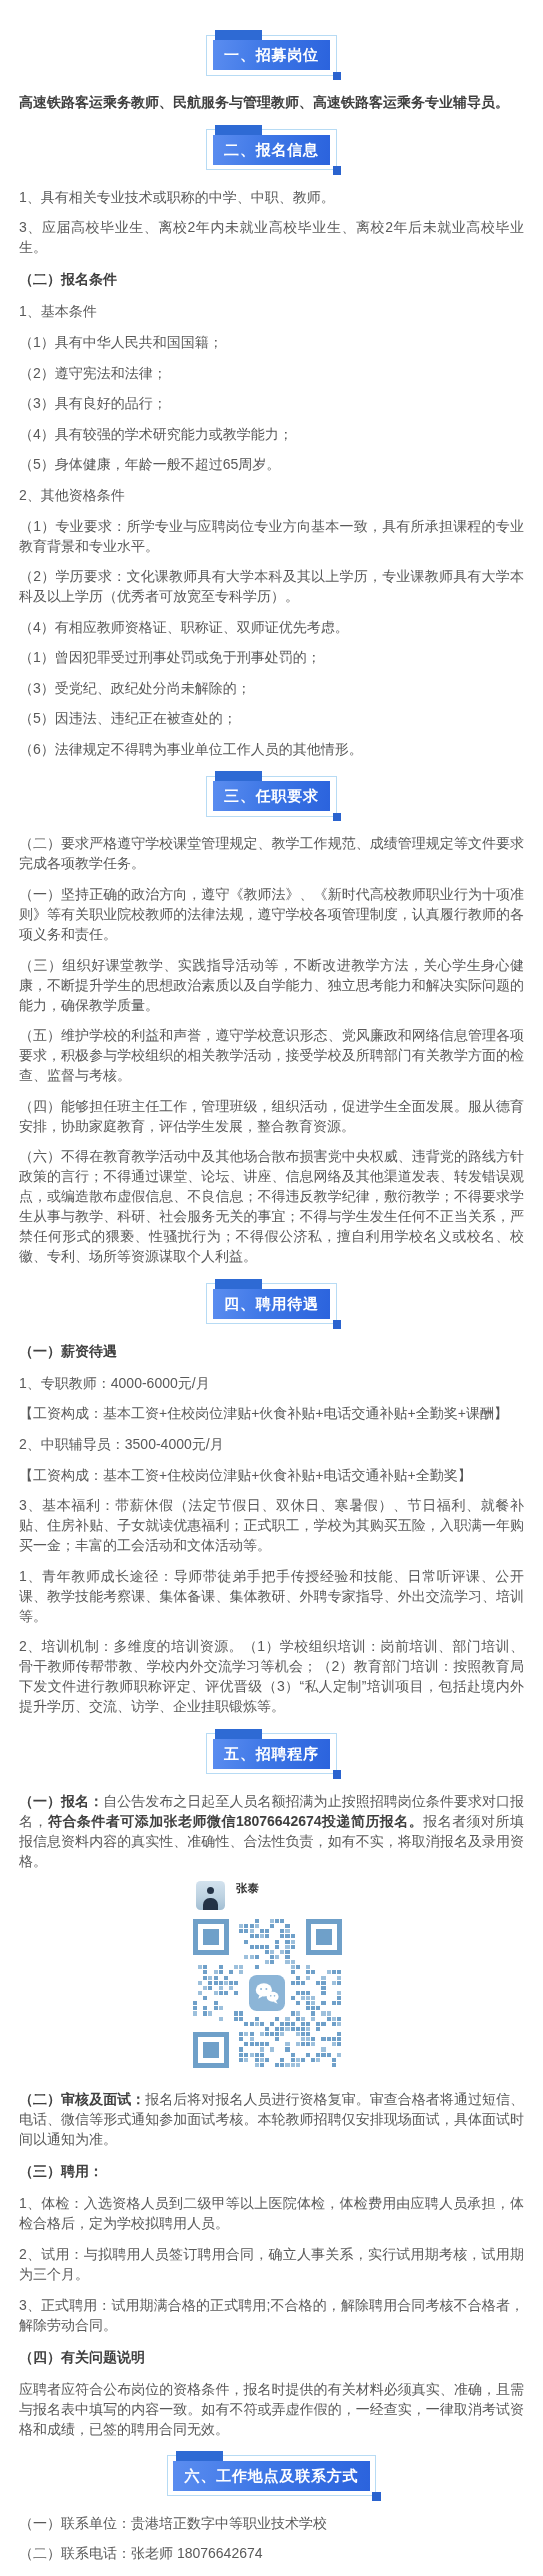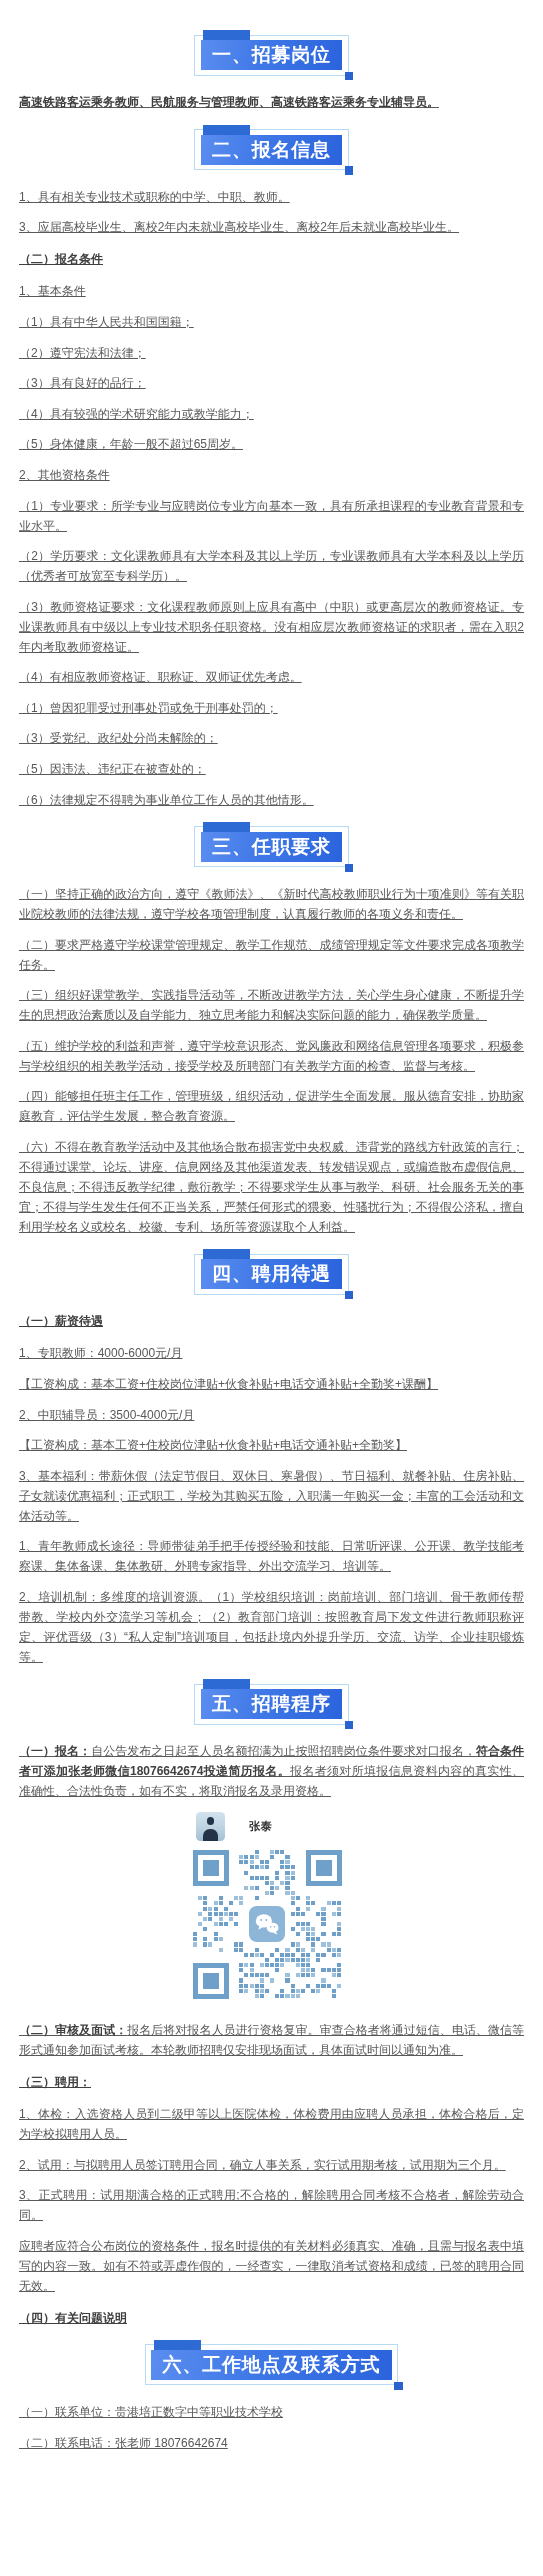--- a/index.html
+++ b/index.html
@@ -1,49 +1,49 @@
 <!DOCTYPE html>
 <html style="font-size:12px"><head>
 <meta charset="utf-8">
 <style>
   html,body{margin:0;padding:0;}
   body{
     width:543px;height:2576px;overflow:hidden;background:#ffffff;
     font-family:"Liberation Sans","DejaVu Sans",sans-serif;
   }
   .doc{padding:18px 19px 0 19px;}
-  .para{font-size:12px;line-height:20px;color:#595959;margin:0 0 10.6px 0;text-align:justify;text-decoration:underline;}
+  .para{font-size:14px;line-height:20px;color:#595959;margin:0 0 10.6px 0;text-align:justify;}
   .para .b{font-weight:700;color:#404040;}
   .hd{font-weight:700;color:#3f3f3f;margin:12px 0 12px 0;}
   .hd span{font-weight:700;color:#3f3f3f;}
   .lead span{font-weight:700;color:#404040;}
 
   
   .badge-wrap{display:flex;justify-content:center;margin:16.7px 0 16.7px 0;}
   .badge-hold{position:relative;display:inline-block;}
   .badge-tab{
     position:absolute;top:-4.5px;left:9px;width:47px;height:10.6px;
     background:#2e6ad4;z-index:1;
   }
   .badge-frame{
     position:relative;border:1.5px solid #b7dbf4;padding:4.5px 5.3px;background:transparent;
   }
   .badge-core{
     position:relative;z-index:2;
     background:linear-gradient(100deg,#5b8df0 0%,#3e77e6 45%,#2b63dd 100%);
-    color:#ffffff;font-weight:700;font-size:19px;line-height:18px;
+    color:#ffffff;font-weight:700;font-size:15px;line-height:18px;
     padding:6px 11.4px;letter-spacing:0.8px;white-space:nowrap;
   }
   .badge-dot{
     position:absolute;right:-4.5px;bottom:-4.5px;width:8.3px;height:8.3px;
     background:#2a63cf;z-index:3;
   }
 
   
-  .contact-row{display:flex;align-items:center;gap:24px;margin:3px 0 9px 177px;}
+  .contact-row{display:flex;gap:11px;margin:3px 0 9px 177px;}
   .avatar{
     width:29px;height:29px;border-radius:4.5px;position:relative;overflow:hidden;
     background:linear-gradient(180deg,#d3e2ee 0%,#bdd2e1 55%,#a2bed3 100%);
     flex:0 0 auto;
   }
   .avatar::before{ 
     content:"";position:absolute;top:5.3px;left:10.6px;width:7.6px;height:7.6px;
     border-radius:50%;background:#233246;
   }
   .avatar::after{ 
@@ -88,37 +88,36 @@
     <div class="para hd"><span class="b">（二）报名条件</span></div>
     <div class="para"><span>1、基本条件</span></div>
     <div class="para"><span>（1）具有中华人民共和国国籍；</span></div>
     <div class="para"><span>（2）遵守宪法和法律；</span></div>
     <div class="para"><span>（3）具有良好的品行；</span></div>
     <div class="para"><span>（4）具有较强的学术研究能力或教学能力；</span></div>
     <div class="para"><span>（5）身体健康，年龄一般不超过65周岁。</span></div>
     <div class="para"><span>2、其他资格条件</span></div>
     <div class="para"><span>（1）专业要求：所学专业与应聘岗位专业方向基本一致，具有所承担课程的专业教育背景和专业水平。</span></div>
     <div class="para"><span>（2）学历要求：文化课教师具有大学本科及其以上学历，专业课教师具有大学本科及以上学历（优秀者可放宽至专科学历）。</span></div>
-    <div class="para"><span>（3）教师资格证要求：文化课程教师原则上应具有高中（中职）或更高层次的教师资格证。专业课教师具有中级以上专业技术职务任职资格。没有相应层次教师资格证的求职者，需在入职2年内考取教师资格证。</span></div>
     <div class="para"><span>（4）有相应教师资格证、职称证、双师证优先考虑。</span></div>
     <div class="para"><span>（1）曾因犯罪受过刑事处罚或免于刑事处罚的；</span></div>
     <div class="para"><span>（3）受党纪、政纪处分尚未解除的；</span></div>
     <div class="para"><span>（5）因违法、违纪正在被查处的；</span></div>
     <div class="para"><span>（6）法律规定不得聘为事业单位工作人员的其他情形。</span></div>
     <div class="badge-wrap">
       <div class="badge-hold">
         <span class="badge-tab"></span>
         <div class="badge-frame">
           <div class="badge-core">三、任职要求</div>
         </div>
         <span class="badge-dot"></span>
       </div>
     </div>
+    <div class="para"><span>（二）要求严格遵守学校课堂管理规定、教学工作规范、成绩管理规定等文件要求完成各项教学任务。</span></div>
     <div class="para"><span>（一）坚持正确的政治方向，遵守《教师法》、《新时代高校教师职业行为十项准则》等有关职业院校教师的法律法规，遵守学校各项管理制度，认真履行教师的各项义务和责任。</span></div>
-    <div class="para"><span>（二）要求严格遵守学校课堂管理规定、教学工作规范、成绩管理规定等文件要求完成各项教学任务。</span></div>
     <div class="para"><span>（三）组织好课堂教学、实践指导活动等，不断改进教学方法，关心学生身心健康，不断提升学生的思想政治素质以及自学能力、独立思考能力和解决实际问题的能力，确保教学质量。</span></div>
     <div class="para"><span>（五）维护学校的利益和声誉，遵守学校意识形态、党风廉政和网络信息管理各项要求，积极参与学校组织的相关教学活动，接受学校及所聘部门有关教学方面的检查、监督与考核。</span></div>
     <div class="para"><span>（四）能够担任班主任工作，管理班级，组织活动，促进学生全面发展。服从德育安排，协助家庭教育，评估学生发展，整合教育资源。</span></div>
     <div class="para"><span>（六）不得在教育教学活动中及其他场合散布损害党中央权威、违背党的路线方针政策的言行；不得通过课堂、论坛、讲座、信息网络及其他渠道发表、转发错误观点，或编造散布虚假信息、不良信息；不得违反教学纪律，敷衍教学；不得要求学生从事与教学、科研、社会服务无关的事宜；不得与学生发生任何不正当关系，严禁任何形式的猥亵、性骚扰行为；不得假公济私，擅自利用学校名义或校名、校徽、专利、场所等资源谋取个人利益。</span></div>
     <div class="badge-wrap">
       <div class="badge-hold">
         <span class="badge-tab"></span>
         <div class="badge-frame">
           <div class="badge-core">四、聘用待遇</div>
         </div>
@@ -412,22 +411,22 @@
           <circle cx="30" cy="28.5" r="1.3" fill="#8cb5d7"></circle>
           <circle cx="36" cy="28.5" r="1.3" fill="#8cb5d7"></circle>
         </svg>
       </div>
     </div>
     <div class="para"><span class="b">（二）审核及面试：</span><span>报名后将对报名人员进行资格复审。审查合格者将通过短信、电话、微信等形式通知参加面试考核。本轮教师招聘仅安排现场面试，具体面试时间以通知为准。</span></div>
     <div class="para hd"><span class="b">（三）聘用：</span></div>
     <div class="para"><span>1、体检：入选资格人员到二级甲等以上医院体检，体检费用由应聘人员承担，体检合格后，定为学校拟聘用人员。</span></div>
     <div class="para"><span>2、试用：与拟聘用人员签订聘用合同，确立人事关系，实行试用期考核，试用期为三个月。</span></div>
     <div class="para"><span>3、正式聘用：试用期满合格的正式聘用;不合格的，解除聘用合同考核不合格者，解除劳动合同。</span></div>
+    <div class="para hd"><span class="b">（四）有关问题说明</span></div>
     <div class="para"><span>应聘者应符合公布岗位的资格条件，报名时提供的有关材料必须真实、准确，且需与报名表中填写的内容一致。如有不符或弄虚作假的，一经查实，一律取消考试资格和成绩，已签的聘用合同无效。</span></div>
-    <div class="para hd"><span class="b">（四）有关问题说明</span></div>
     <div class="badge-wrap">
       <div class="badge-hold">
         <span class="badge-tab"></span>
         <div class="badge-frame">
           <div class="badge-core">六、工作地点及联系方式</div>
         </div>
         <span class="badge-dot"></span>
       </div>
     </div>
     <div class="para"><span>（一）联系单位：贵港培正数字中等职业技术学校</span></div>

